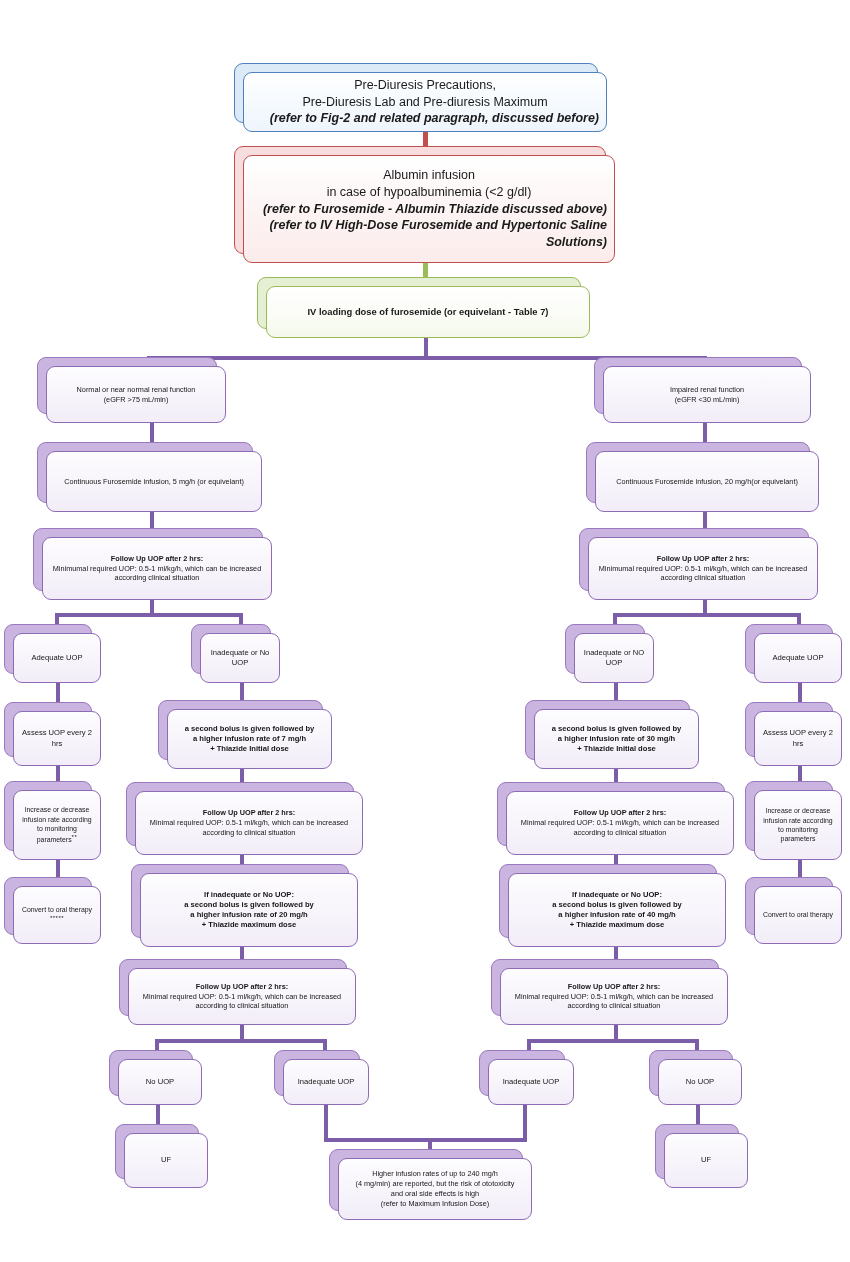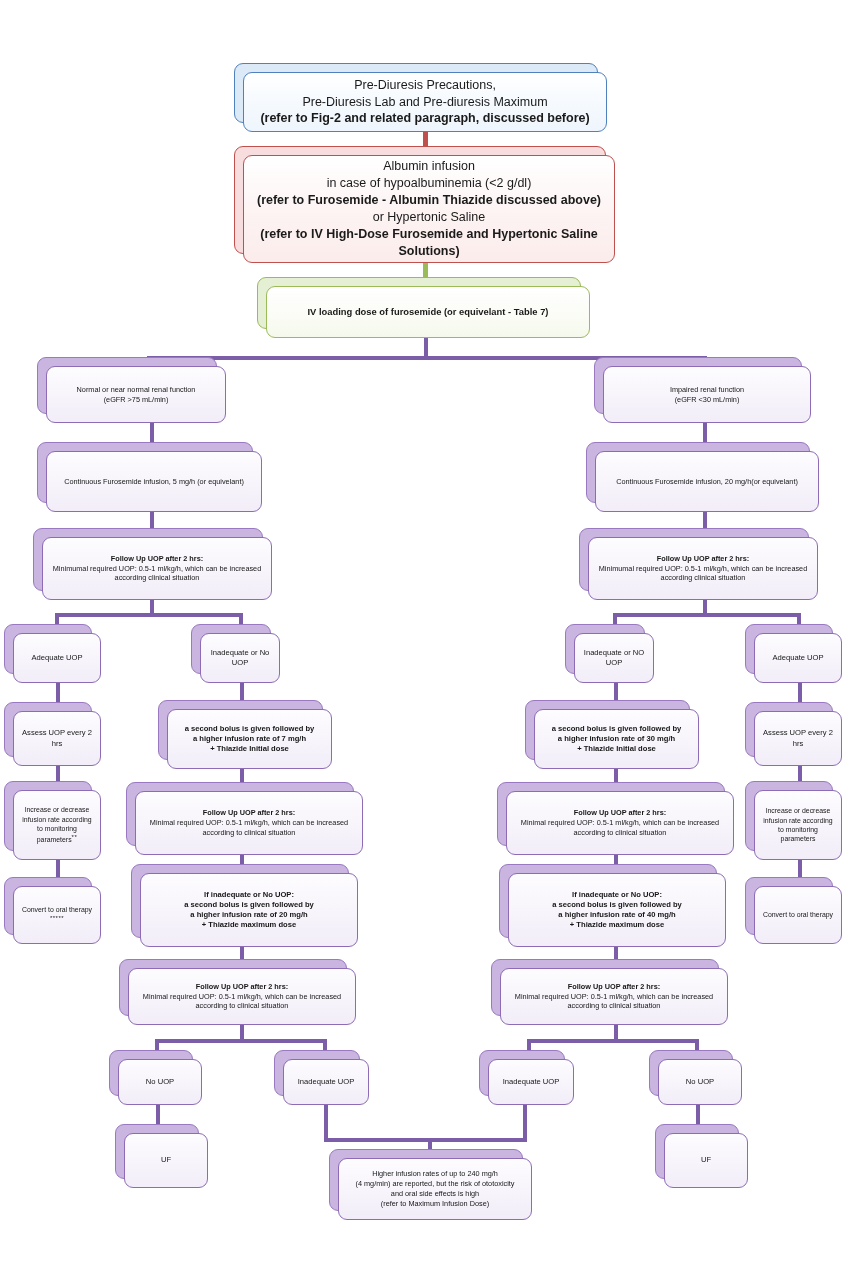--- a/index.html
+++ b/index.html
@@ -56,21 +56,21 @@
   }
   
   .green .shadow{background:#E4EFD3;border:1.5px solid #9BBB59;}
   .green .face{
     background:linear-gradient(180deg,#ffffff 0%,#fafcf5 60%,#f5f9ec 100%);
     border:1.6px solid #9BBB59;
   }
 
   
   .t-hdr{font-size:12.5px;}
-  .t-hdr .ital{font-weight:600;}
+  .t-hdr .ital{font-style:italic;font-weight:600;text-align:right;}
   .t-hdr .reg{font-weight:400;}
   .t-bold{font-weight:700;}
   .t-sm{font-size:7.3px;}
   .t-xs{font-size:6.9px;}
   .t-ms{font-size:7.6px;}
   .t-green{font-size:9.4px;font-weight:700;}
   .sup{font-size:6px;vertical-align:super;letter-spacing:.5px;}
 </style>
 </head>
 <body>
@@ -146,21 +146,20 @@
     </div>
   </div>
 
   <div class="node red" style="left:243px;top:155px;width:372px;height:108px;">
     <div class="shadow"></div>
     <div class="face">
       <div class="txt t-hdr">
         <div class="reg">Albumin infusion</div>
         <div class="reg">in case of hypoalbuminemia (&lt;2 g/dl)</div>
         <div class="ital">(refer to Furosemide - Albumin Thiazide discussed above)</div>
-        <div class="reg">or Hypertonic Saline</div>
         <div class="ital">(refer to IV High-Dose Furosemide and Hypertonic Saline Solutions)</div>
       </div>
     </div>
   </div>
 
   <div class="node green" style="left:266px;top:286px;width:324px;height:52px;">
     <div class="shadow"></div>
     <div class="face">
       <div class="txt t-green">
         <div>IV loading dose of furosemide (or equivelant - Table 7)</div>

